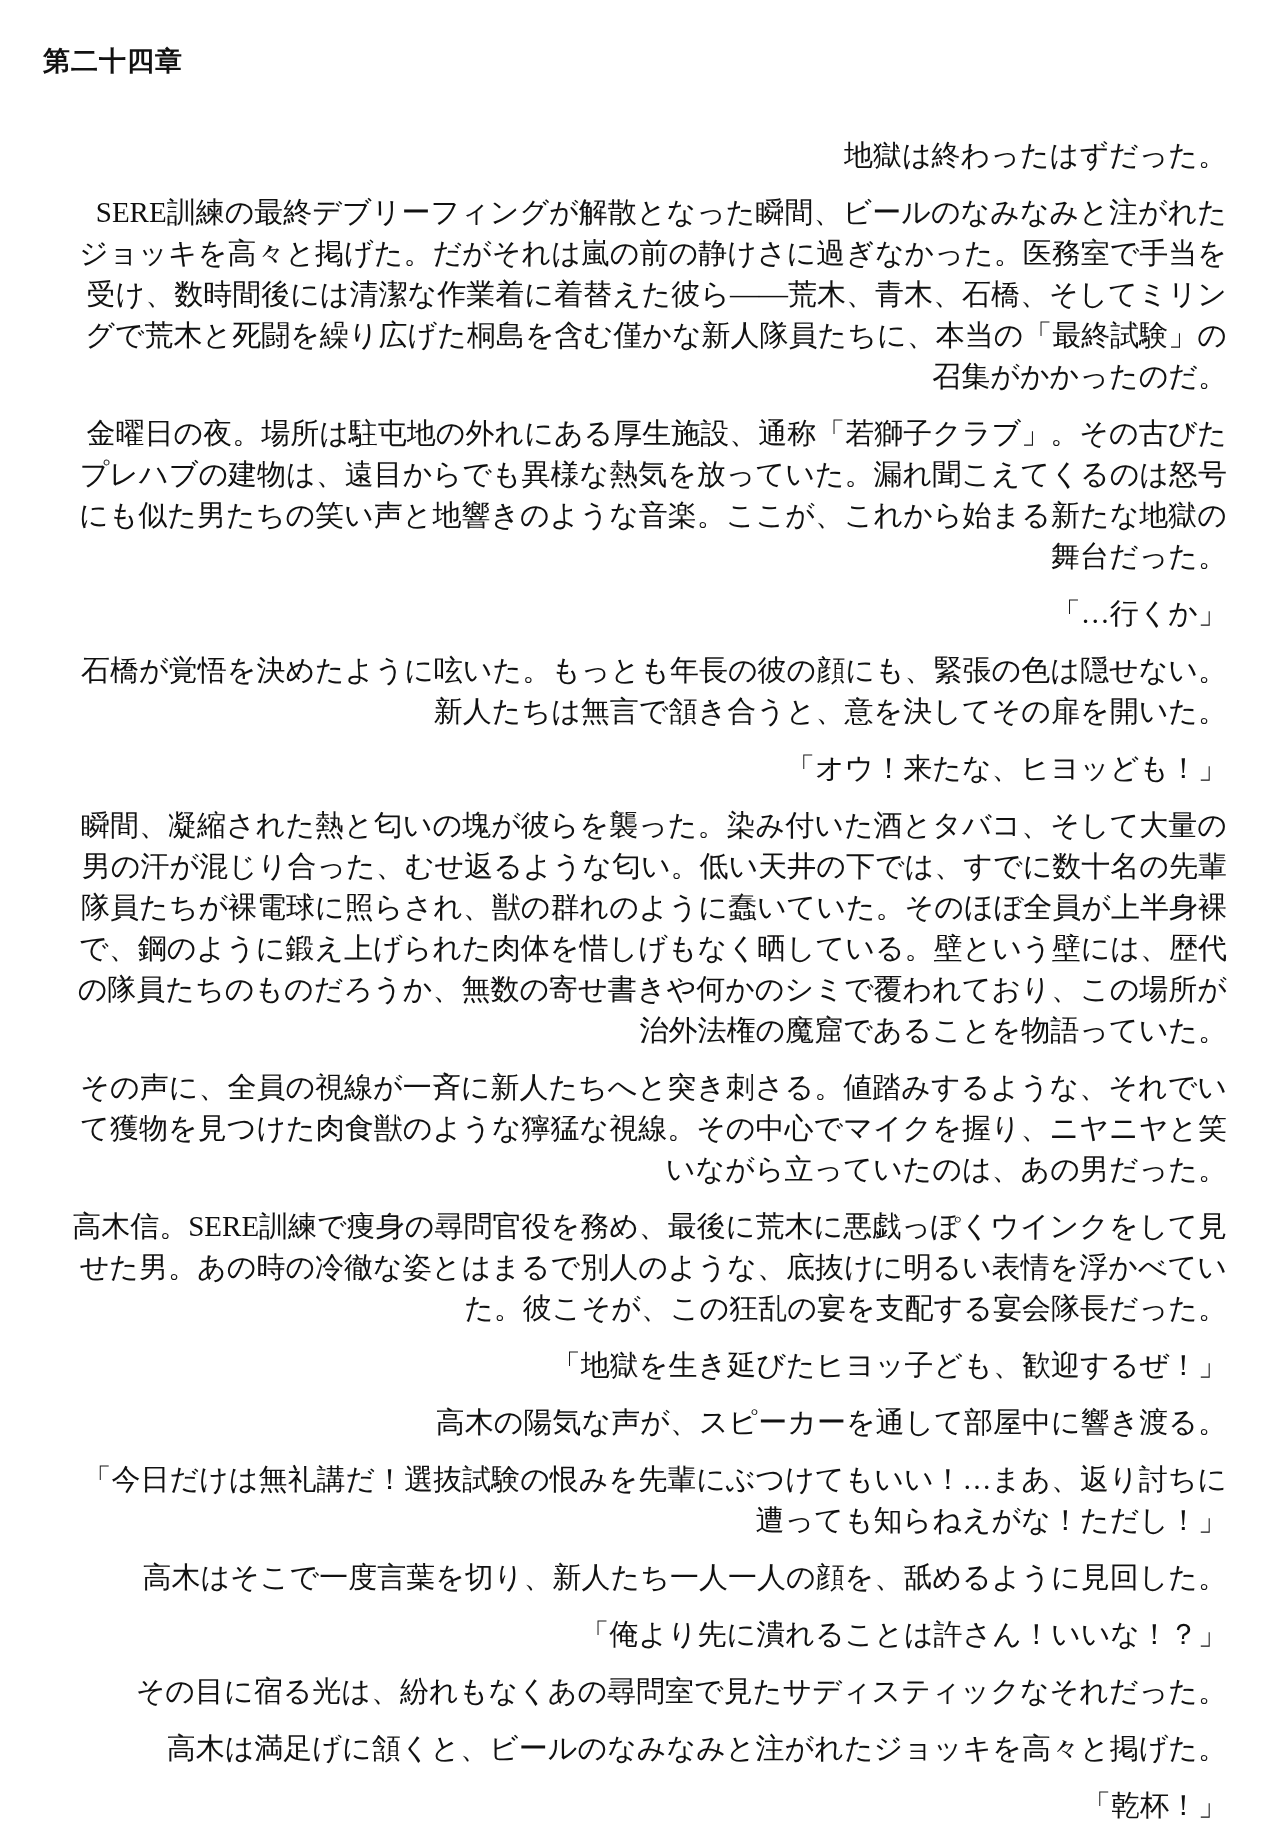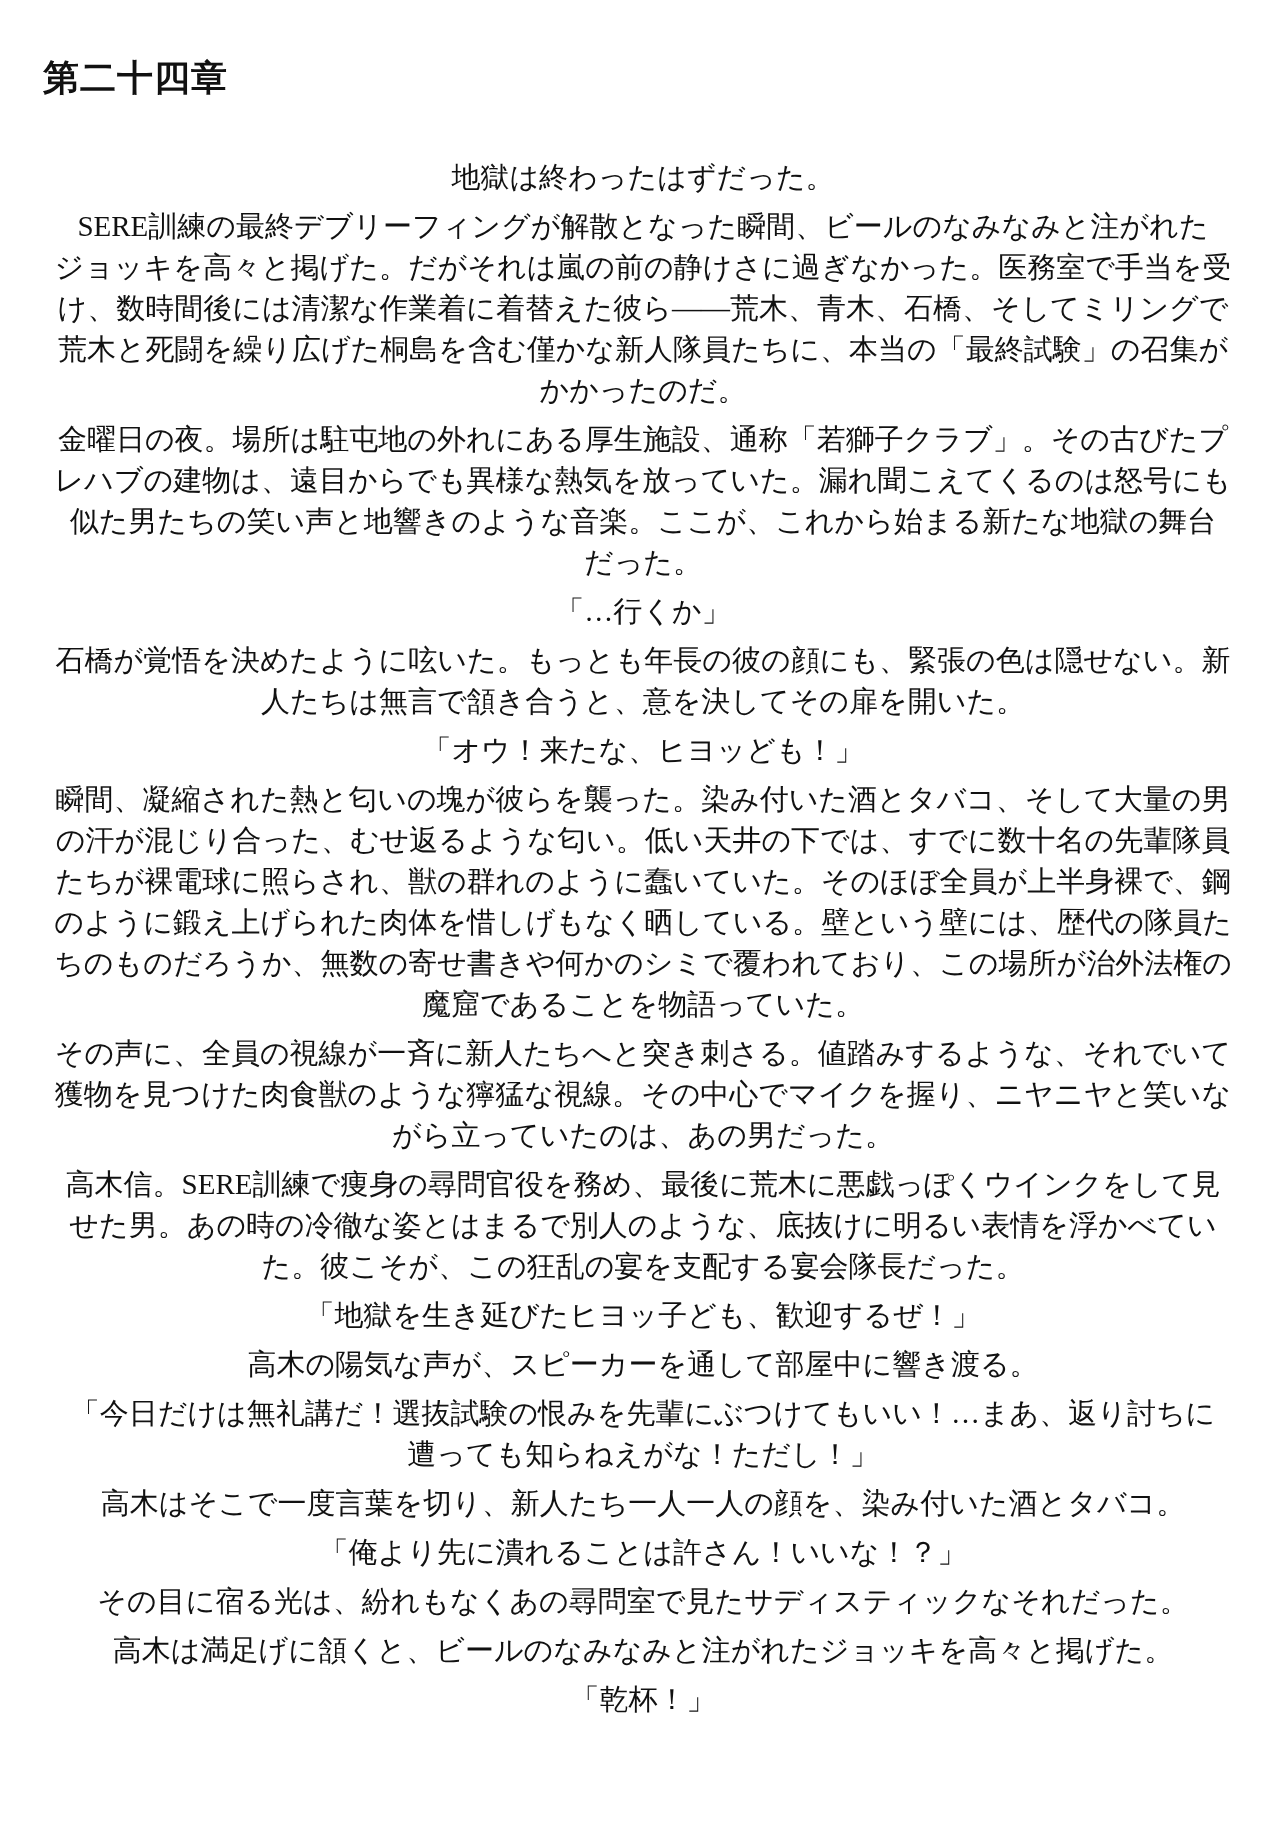--- a/index.html
+++ b/index.html
@@ -15,34 +15,34 @@
     color: #111111;
   }
   .page {
     box-sizing: border-box;
     width: 1286px;
     height: 1824px;
     padding: 46px 43px 40px 43px;
     background: #ffffff;
   }
   .chapter-title {
-    font-size: 36px;
+    font-size: 27px;
     font-weight: bold;
     line-height: 1.15;
-    margin: 12px 0 58px 0;
+    margin: 0 0 58px 0;
     letter-spacing: 1px;
   }
   .body-text {
     width: 1200px;
   }
   .body-text p {
-    margin: 8px;
+    margin: 16px;
     font-size: 29px;
     line-height: 41px;
-    text-align: center;
+    text-align: right;
     word-break: normal;
     line-break: strict;
   }
 </style>
 </head>
 <body>
 
 <div class="page">
   <h1 class="chapter-title">第二十四章</h1>
   <div class="body-text">
@@ -52,19 +52,19 @@
       <p>金曜日の夜。場所は駐屯地の外れにある厚生施設、通称「若獅子クラブ」。その古びたプレハブの建物は、遠目からでも異様な熱気を放っていた。漏れ聞こえてくるのは怒号にも似た男たちの笑い声と地響きのような音楽。ここが、これから始まる新たな地獄の舞台だった。</p>
       <p>「…行くか」</p>
       <p>石橋が覚悟を決めたように呟いた。もっとも年長の彼の顔にも、緊張の色は隠せない。新人たちは無言で頷き合うと、意を決してその扉を開いた。</p>
       <p>「オウ！来たな、ヒヨッども！」</p>
       <p>瞬間、凝縮された熱と匂いの塊が彼らを襲った。染み付いた酒とタバコ、そして大量の男の汗が混じり合った、むせ返るような匂い。低い天井の下では、すでに数十名の先輩隊員たちが裸電球に照らされ、獣の群れのように蠢いていた。そのほぼ全員が上半身裸で、鋼のように鍛え上げられた肉体を惜しげもなく晒している。壁という壁には、歴代の隊員たちのものだろうか、無数の寄せ書きや何かのシミで覆われており、この場所が治外法権の魔窟であることを物語っていた。</p>
       <p>その声に、全員の視線が一斉に新人たちへと突き刺さる。値踏みするような、それでいて獲物を見つけた肉食獣のような獰猛な視線。その中心でマイクを握り、ニヤニヤと笑いながら立っていたのは、あの男だった。</p>
       <p>高木信。SERE訓練で痩身の尋問官役を務め、最後に荒木に悪戯っぽくウインクをして見せた男。あの時の冷徹な姿とはまるで別人のような、底抜けに明るい表情を浮かべていた。彼こそが、この狂乱の宴を支配する宴会隊長だった。</p>
       <p>「地獄を生き延びたヒヨッ子ども、歓迎するぜ！」</p>
       <p>高木の陽気な声が、スピーカーを通して部屋中に響き渡る。</p>
       <p>「今日だけは無礼講だ！選抜試験の恨みを先輩にぶつけてもいい！…まあ、返り討ちに遭っても知らねえがな！ただし！」</p>
-      <p>高木はそこで一度言葉を切り、新人たち一人一人の顔を、染み付いた酒とタバコ。</p>
+      <p>高木はそこで一度言葉を切り、新人たち一人一人の顔を、舐めるように見回した。</p>
       <p>「俺より先に潰れることは許さん！いいな！？」</p>
       <p>その目に宿る光は、紛れもなくあの尋問室で見たサディスティックなそれだった。</p>
       <p>高木は満足げに頷くと、ビールのなみなみと注がれたジョッキを高々と掲げた。</p>
       <p>「乾杯！」</p>
     </div>
 </div>
 
 </body></html>

